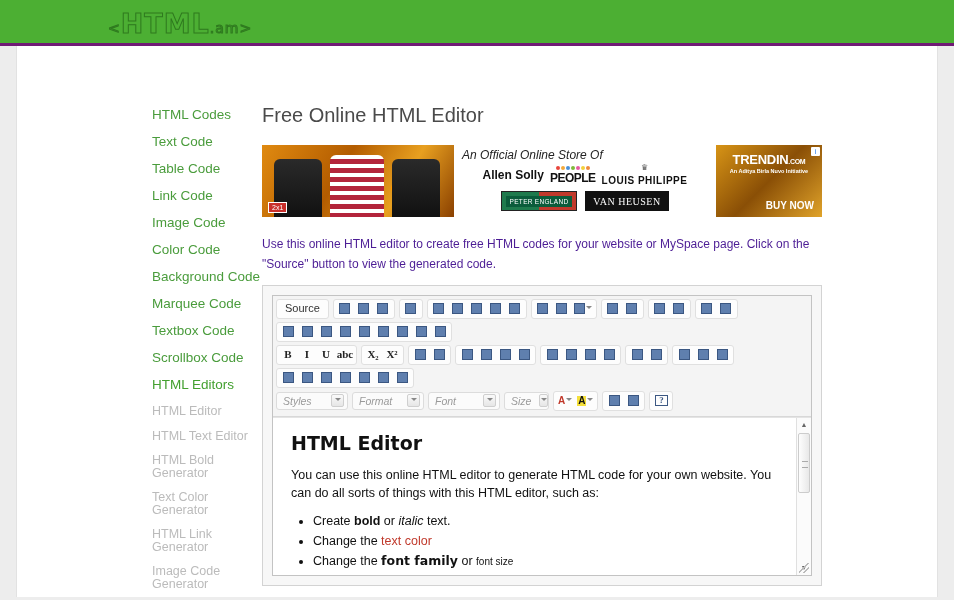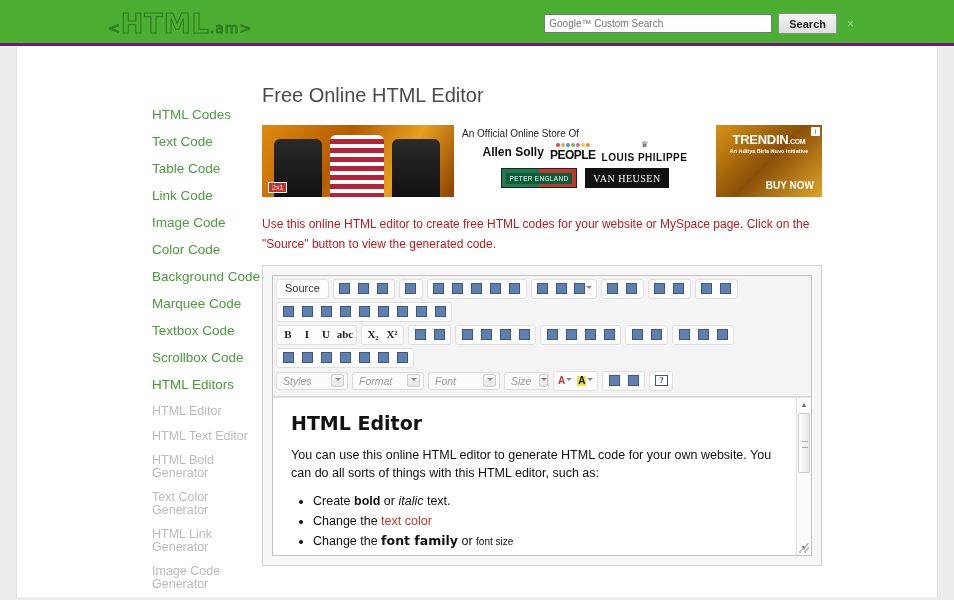--- a/index.html
+++ b/index.html
@@ -75,26 +75,26 @@
     margin-left:7px; min-width:22px; height:17px; padding:0 4px;
     border:1px solid #ccc; background:#fff; border-radius:2px;
     font-size:10px; color:#666; display:inline-flex;
     align-items:center; justify-content:center; position:relative;
   }
   .scount:before{
     content:""; position:absolute; left:-4px; top:5px;
     border:3px solid transparent; border-right-color:#ccc;
   }
   
-  .main { flex:1; padding:38px 118px 0 0; }
+  .main { flex:1; padding:58px 118px 0 0; }
   h1.page-title {
     font-size:20px; font-weight:normal; color:#4a4a4a;
     margin:0 0 18px 0; font-family:"Liberation Sans", sans-serif;
   }
-  p.body-text { margin:0 0 10px 0; font-size:12px; line-height:1.65; color:#b91c1c; }
+  p.body-text { margin:0 0 10px 0; font-size:12px; line-height:1.65; color:#4c1d95; }
   
   .ad-banner {
     width:560px; height:72px; display:flex; overflow:hidden;
     border:0; margin-bottom:18px; cursor:pointer;
   }
   .ad-left {
     width:192px; position:relative;
     background:
       radial-gradient(circle at 20% 30%, #ffb300 0 6px, transparent 7px),
       radial-gradient(circle at 70% 60%, #ff9800 0 5px, transparent 6px),
@@ -108,21 +108,21 @@
   .ad-2x1 {
     position:absolute; left:6px; bottom:4px;
     background:#c9302c; color:#fff; font-size:7px; padding:1px 3px;
     border:1px solid #fff;
   }
   .ad-mid {
     width:262px; background:#fff; position:relative;
     display:flex; flex-direction:column; align-items:center;
     justify-content:flex-start; padding-top:3px;
   }
-  .ad-tag { font-size:10px; color:#222; align-self:flex-start; margin-left:8px; }
+  .ad-tag { font-size:12px; color:#222; align-self:flex-start; margin-left:8px;font-style:italic; }
   .ad-brands { display:flex; align-items:center; gap:6px; margin-top:1px; }
   .brand-as { font-size:12px; font-weight:bold; color:#111; font-style:normal; }
   .brand-people { font-size:12px; font-weight:bold; color:#111; letter-spacing:-0.5px; }
   .dots { display:flex; gap:1px; justify-content:center; }
   .dots i { width:4px; height:4px; border-radius:50%; display:block; }
   .brand-lp { font-size:10px; font-weight:bold; color:#111; letter-spacing:0.5px; text-align:center; }
   .ad-brands2 { display:flex; gap:8px; margin-top:4px; }
   .brand-pe {
     width:76px; height:20px; background:linear-gradient(90deg,#1f7a4d 50%,#c0392b 50%);
     border:1px solid #222; display:flex; align-items:center; justify-content:center;
@@ -229,25 +229,20 @@
       linear-gradient(135deg,transparent 70%,#bbb 70%,#bbb 80%,transparent 80%);
     cursor:nwse-resize;
   }
 </style>
 </head>
 <body>
 
 <div class="header">
   <div class="logo">
     <span class="lt">&lt;</span><span class="logo-main">HTML</span><span class="am">.am</span><span class="gt">&gt;</span>
-  </div>
-  <div class="search-wrap">
-    <input class="search-input" placeholder="Google™ Custom Search" style="">
-    <button class="search-btn">Search</button>
-    <span class="search-x">×</span>
   </div>
 </div>
 
 <div class="page">
   <div class="content-bg"></div>
   <div class="inner">
 
     <div class="sidebar">
       <nav id="nav-list">
           <a class="nav-item">HTML Codes</a>

